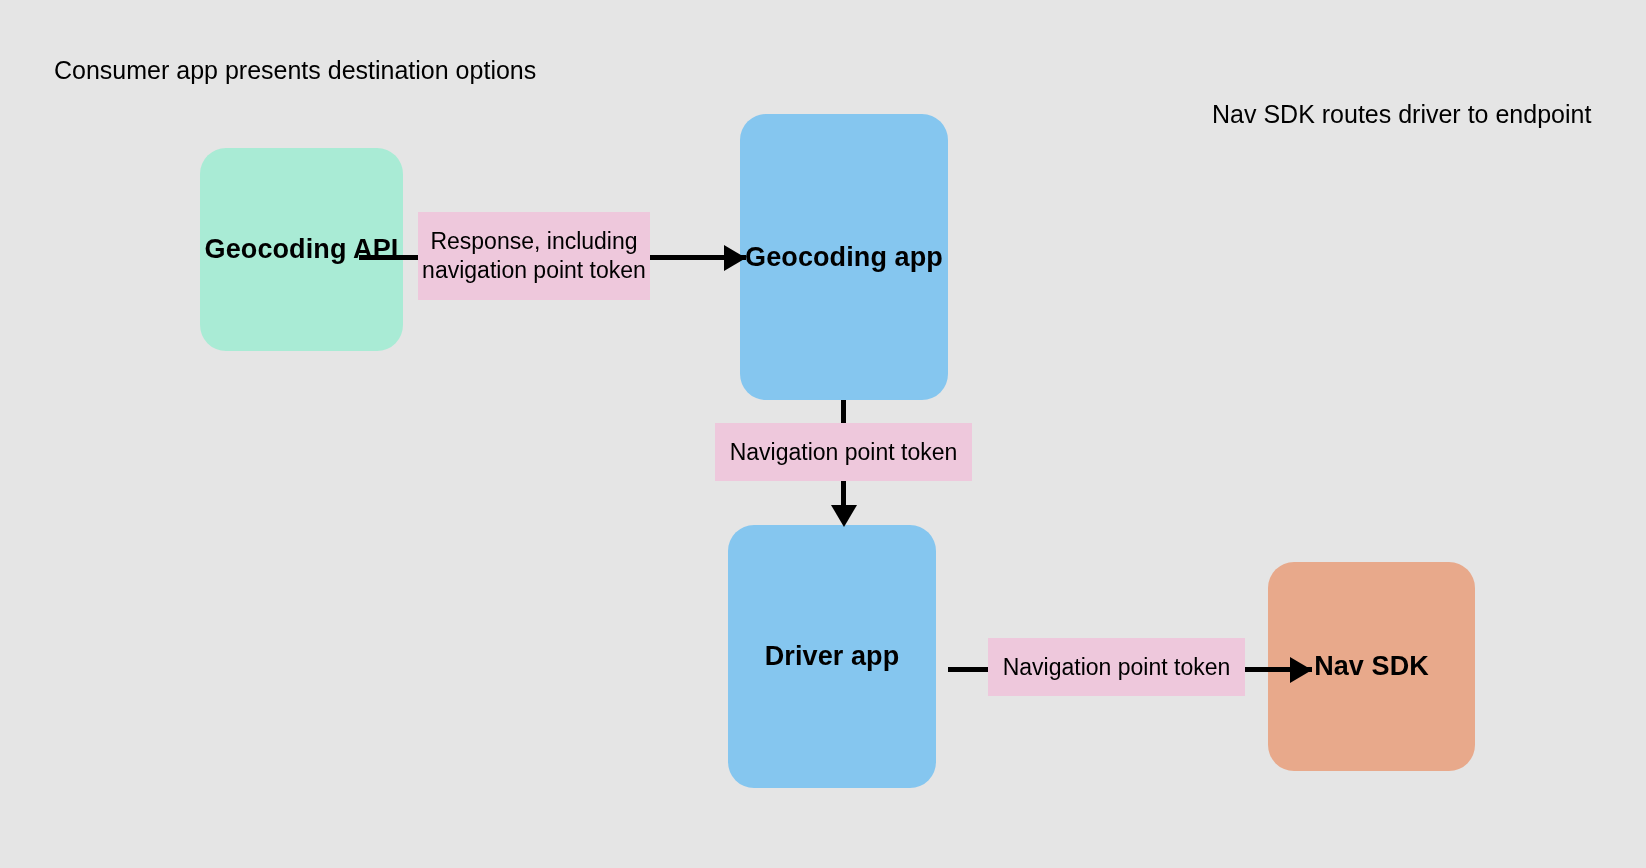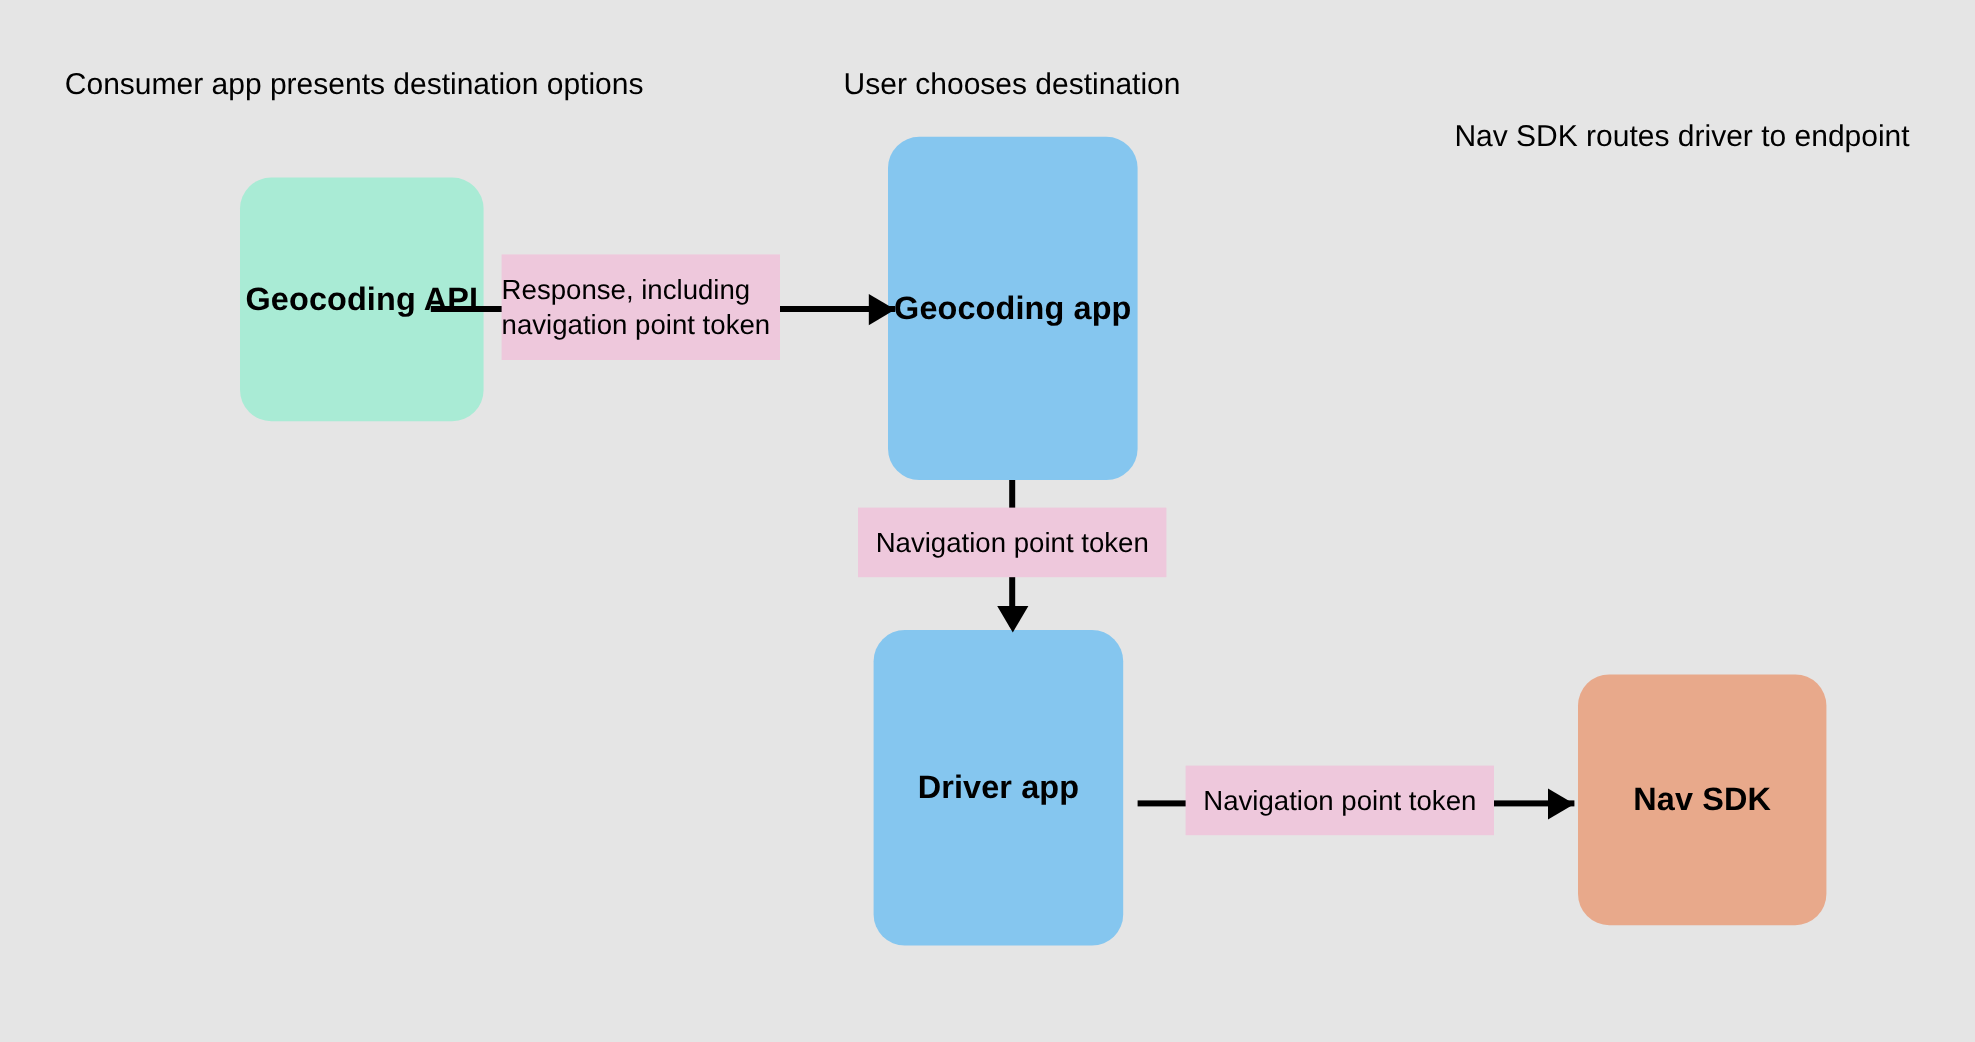--- a/index.html
+++ b/index.html
@@ -45,20 +45,21 @@
     text-align: center;
     letter-spacing: 0.1px;
   }
 
   
   .edge-label {
     position: absolute;
     display: flex;
     align-items: center;
     justify-content: center;
+    text-align: center;
     box-sizing: border-box;
     z-index: 3;
   }
   .edge-label span {
     font-size: 23px;
     line-height: 29px;
     color: #000000;
     font-weight: 400;
   }
 
@@ -88,21 +89,20 @@
     border-top: 22px solid #000000;
   }
 </style>
 </head>
 <body>
 
 <div id="canvas">
 
   <div class="caption" style="left:54px; top:55px;">Consumer app presents destination options</div>
 
-  <div class="caption" style="left:703px; top:55px;">User chooses destination</div>
 
   <div class="caption" style="left:1212px; top:55px;margin-top:44px;">Nav SDK routes driver to endpoint</div>
 
   <div class="conn conn-h" style="left:359px; top:255px; width:387px;"></div>
   <div class="arrowhead arrow-right" style="left:724px; top:245px;"></div>
 
   <div class="conn conn-v" style="left:841px; top:400px; height:122px;"></div>
   <div class="arrowhead arrow-down" style="left:831px; top:505px;"></div>
 
   <div class="conn conn-h" style="left:948px; top:667px; width:364px;"></div>
@@ -113,21 +113,21 @@
   </div>
 
   <div class="node" style="left:740px; top:114px; width:208px; height:286px; background:#85c6ef;">
     <span class="node-label">Geocoding app</span>
   </div>
 
   <div class="node" style="left:728px; top:525px; width:208px; height:263px; background:#85c6ef;">
     <span class="node-label">Driver app</span>
   </div>
 
-  <div class="node" style="left:1315px; top:562px; width:207px; height:209px; background:#e8a98b;">
+  <div class="node" style="left:1268px; top:562px; width:207px; height:209px; background:#e8a98b;">
     <span class="node-label">Nav SDK</span>
   </div>
 
   <div class="edge-label" style="left:418px; top:212px; width:232px; height:88px; background:#eec8dc;">
     <span>Response, including navigation point token</span>
   </div>
 
   <div class="edge-label" style="left:715px; top:423px; width:257px; height:58px; background:#eec8dc;">
     <span>Navigation point token</span>
   </div>

